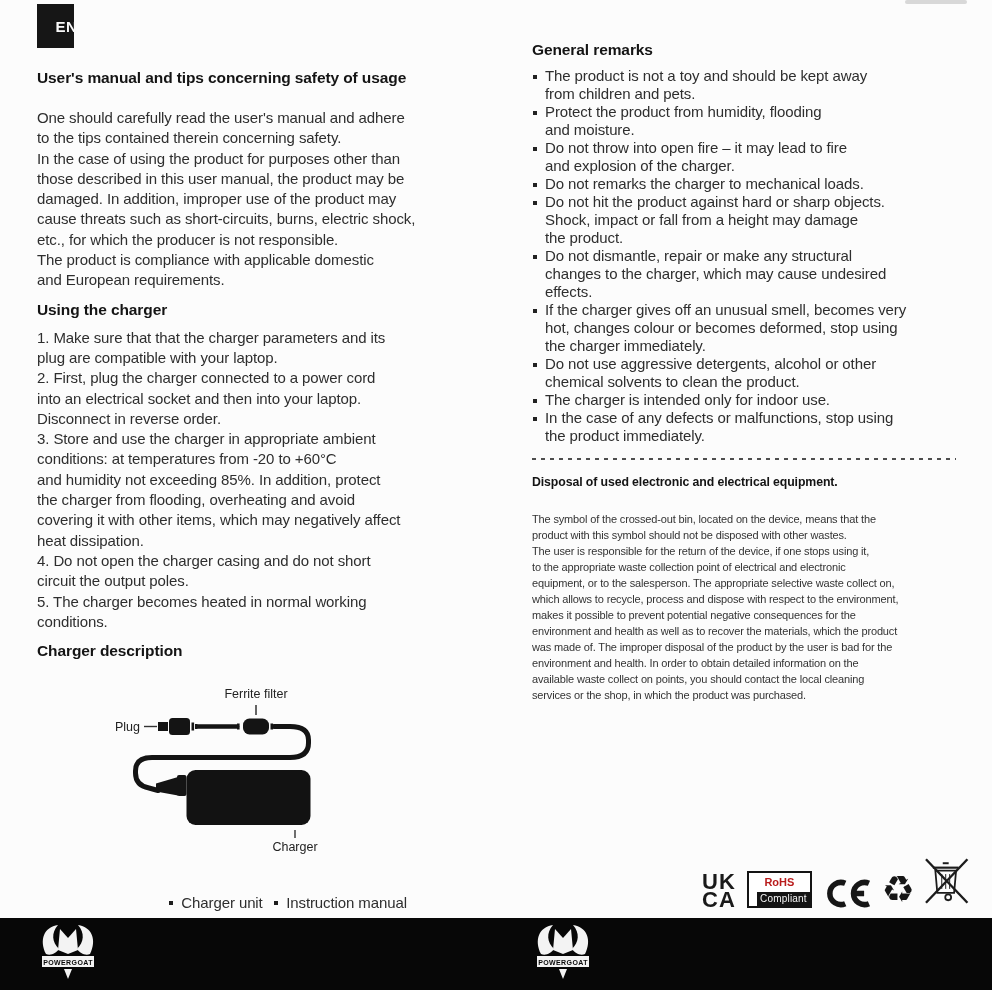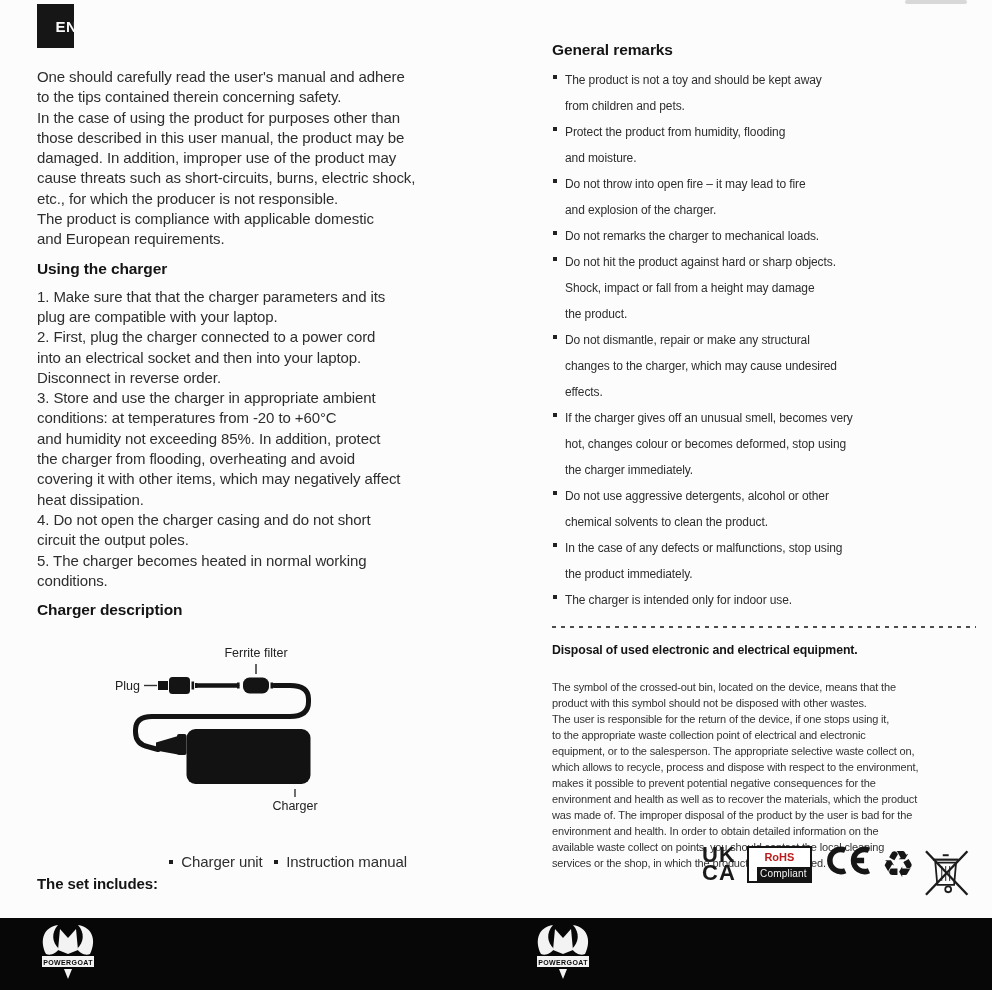--- a/index.html
+++ b/index.html
@@ -17,38 +17,38 @@
     background: #b9b9b9; opacity: .55; border-radius: 2px;
   }
   .en-badge {
     position: absolute; left: 37px; top: 4px;
     width: 37px; height: 44px;
     background: #161616; color: #fafafa;
     display: flex; align-items: center; justify-content: center;
     font-weight: bold; font-size: 15px; letter-spacing: .5px; padding-left: 22px;
   }
   .col-left  { position: absolute; left: 37px;  top: 60px; width: 445px; }
-  .col-right { position: absolute; left: 552px; top: 32px; width: 426px; }
+  .col-right { position: absolute; left: 532px; top: 32px; width: 426px; }
   h2.sec {
     font-size: 15.5px; font-weight: bold; color: #141414;
     line-height: 20px; letter-spacing: -0.1px;
   }
   .col-left h2.sec   { margin-top: 9px; }
   .col-left h2.first { margin-top: 8px; }
   .col-right h2.first{ margin-top: 8px; }
   p.body {
-    margin-top: 7px;
+    margin-top: 20px;
     font-size: 15px; line-height: 20.3px; letter-spacing: -0.1px;
     white-space: pre-line;
   }
   .col-left p.using { margin-top: 8px; }
   ul.remarks { margin-top: 7px; list-style: none; }
   ul.remarks li {
     position: relative; padding-left: 13px;
-    font-size: 12px; line-height: 26px; letter-spacing: -0.1px;
+    font-size: 15px; line-height: 18px; letter-spacing: -0.1px;
     white-space: pre-line;
   }
   ul.remarks li::before {
     content: ""; position: absolute; left: 1px; top: 7.5px;
     width: 4px; height: 4px; background: #222;
   }
   .divider {
     margin-top: 13px; height: 2px; width: 424px;
     background: repeating-linear-gradient(to right, #4e4e4e 0 4px, transparent 4px 9px);
   }
@@ -64,21 +64,21 @@
   .set-line {
     margin-top: 12px; display: flex; align-items: center;
     font-size: 15px; letter-spacing: -0.1px;
   }
   .set-line .lbl { font-weight: bold; color: #141414; margin-top: 44px; }
   .sq-bullet { width: 4.5px; height: 4.5px; background: #1d1d1d; margin: 1px 8px 0 11px; flex: 0 0 auto; }
   .set-line .item { white-space: nowrap; }
   
   .marks-row {
     position: absolute; left: 702px; top: 846px; width: 268px; height: 62px;
-    display: flex; align-items: flex-start; color: #161616;
+    display: flex; align-items: flex-end; color: #161616;
   }
   .ukca {
     font-weight: bold; font-size: 22px; line-height: 17.5px;
     letter-spacing: 1px; color: #1a1a1a; text-align: left;
   }
   .rohs { margin-left: 11px; border: 2.5px solid #141414; width: 66px; background: #fff; }
   .rohs-top { font-weight: bold; font-size: 11px; text-align: center; line-height: 19px; color: #b91c1c; }
   .rohs-bottom { background: #141414; color: #f5f5f5; font-size: 10px; text-align: center; line-height: 14px; letter-spacing: .2px; margin-left: 8px; }
   .ce { margin-left: 13px; }
   .recycle { margin-left: 10px; font-family: "DejaVu Sans", sans-serif; font-size: 37px; line-height: 37px; color: #161616; }
@@ -96,20 +96,21 @@
 <body>
 
 <div class="page">
   <div class="scan-artifact"></div>
 
   <div class="en-badge">
     <span>EN</span>
   </div>
 
   <div class="col-left">
+    <h2 class="sec first">User's manual and tips concerning safety of usage</h2>
     <p class="body">One should carefully read the user's manual and adhere
 to the tips contained therein concerning safety.
 In the case of using the product for purposes other than
 those described in this user manual, the product may be
 damaged. In addition, improper use of the product may
 cause threats such as short-circuits, burns, electric shock,
 etc., for which the producer is not responsible.
 The product is compliance with applicable domestic
 and European requirements.</p>
 
@@ -186,23 +187,23 @@
 Shock, impact or fall from a height may damage
 the product.</li>
       <li>Do not dismantle, repair or make any structural
 changes to the charger, which may cause undesired
 effects.</li>
       <li>If the charger gives off an unusual smell, becomes very
 hot, changes colour or becomes deformed, stop using
 the charger immediately.</li>
       <li>Do not use aggressive detergents, alcohol or other
 chemical solvents to clean the product.</li>
+      <li>The charger is intended only for indoor use.</li>
       <li>In the case of any defects or malfunctions, stop using
 the product immediately.</li>
-      <li>The charger is intended only for indoor use.</li>
     </ul>
 
     <div class="divider"></div>
 
     <h4 class="small-head">Disposal of used electronic and electrical equipment.</h4>
     <p class="small-body">The symbol of the crossed-out bin, located on the device, means that the
 product with this symbol should not be disposed with other wastes.
 The user is responsible for the return of the device, if one stops using it,
 to the appropriate waste collection point of electrical and electronic
 equipment, or to the salesperson. The appropriate selective waste collect on,

